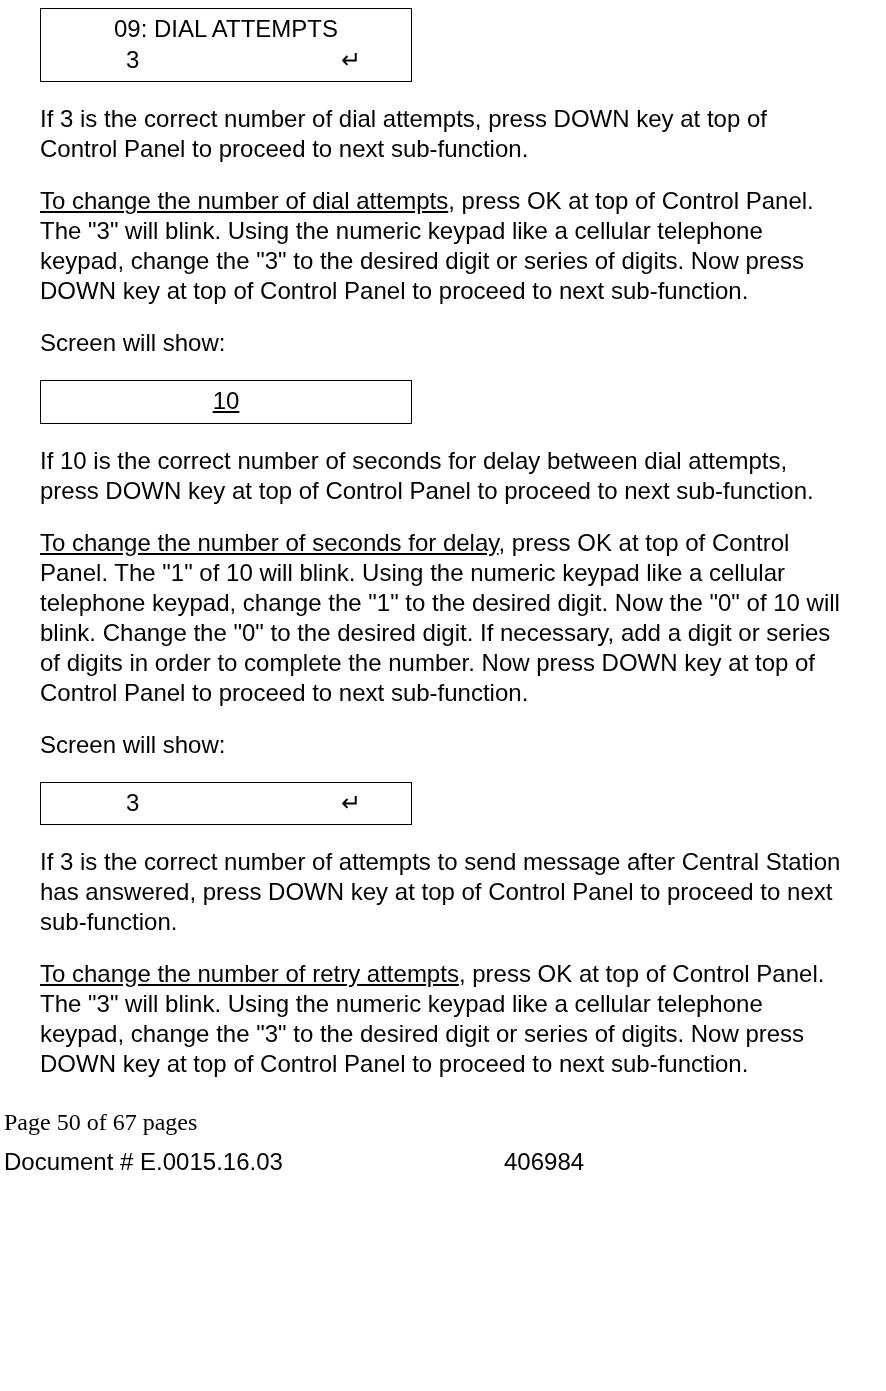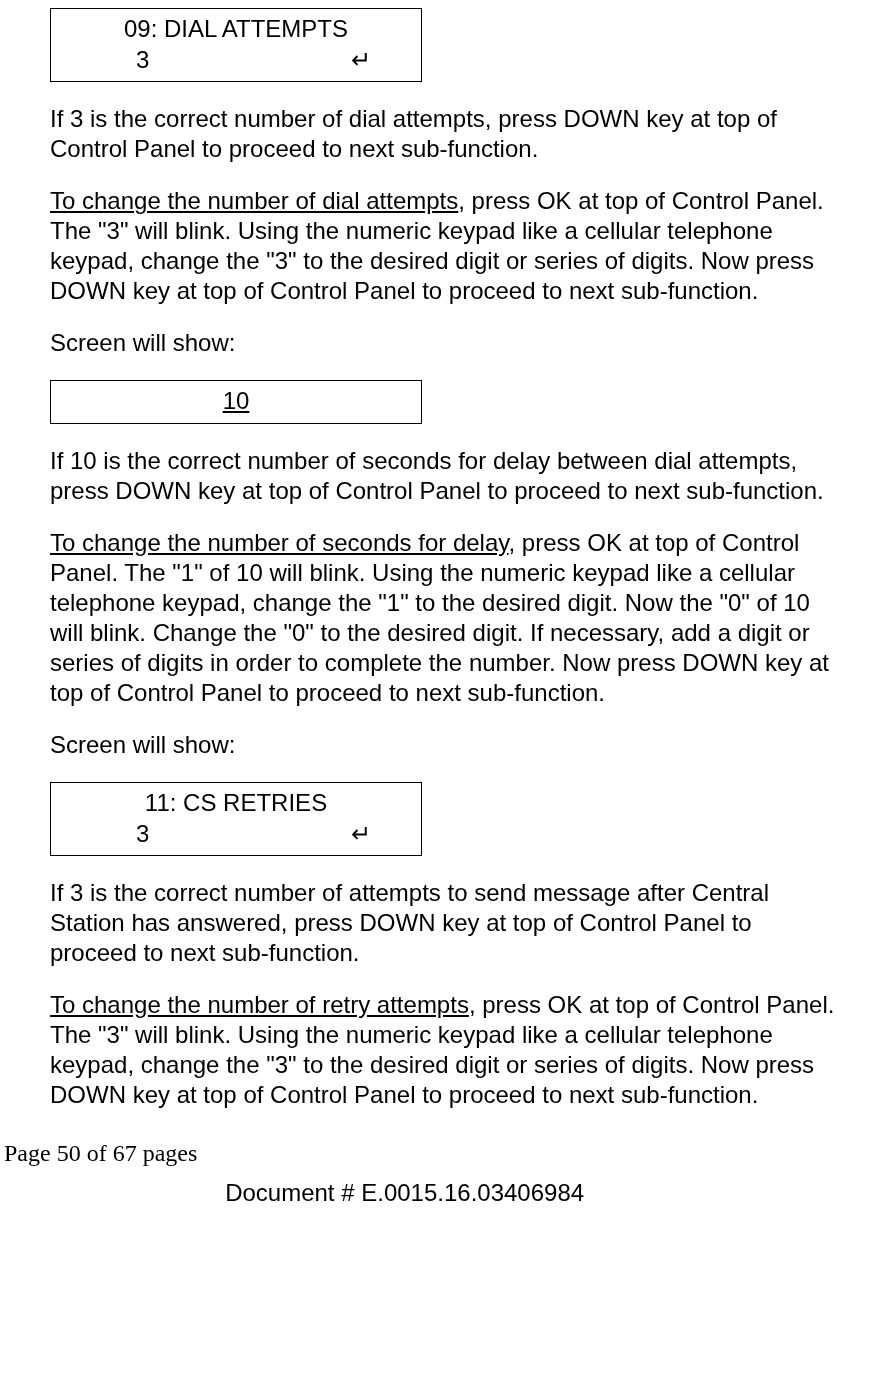--- a/index.html
+++ b/index.html
@@ -4,21 +4,21 @@
   <style>
     body {
       font-family: Arial, Helvetica, sans-serif;
       font-size: 24px;
       margin: 0;
       padding: 0;
       width: 886px;
       color: #000;
     }
     .content {
-      padding: 0 50px;
+      padding: 0 40px;
     }
     .screen-box {
       border: 1px solid #000;
       width: 370px;
       margin: 8px 0 20px 0;
       padding: 4px 0 6px 0;
       text-align: center;
       line-height: 1.3;
     }
     .screen-line1 {
@@ -54,21 +54,20 @@
     }
     .footer-page {
       font-family: 'Times New Roman', Times, serif;
       font-size: 24px;
       margin: 30px 0 0 4px;
     }
     .footer-doc {
       display: flex;
       font-size: 24px;
       margin: 12px 0 0 4px;
-      text-align: right;
     }
     .footer-docnum {
       width: 500px;
     }
   </style>
 </head>
 <body>
 
 <div class="content">
 
@@ -95,21 +94,20 @@
     </span>
   </div>
 
   <div class="para">If 10 is the correct number of seconds for delay between dial attempts, press DOWN key at top of Control Panel to proceed to next sub-function.</div>
 
   <div class="para"><span class="u">To change the number of seconds for delay</span><span>, press OK at top of Control Panel. The "1" of 10 will blink. Using the numeric keypad like a cellular telephone keypad, change the "1" to the desired digit. Now the "0" of 10 will blink. Change the "0" to the desired digit. If necessary, add a digit or series of digits in order to complete the number. Now press DOWN key at top of Control Panel to proceed to next sub-function.</span></div>
 
   <div class="para">Screen will show:</div>
 
   <div class="screen-box">
-    <span class="screen-line1">11: CS RETRIES</span>
     <span class="screen-line2">
       <span class="screen-value-row">
         <span class="screen-value-left">3</span>
         <span>&nbsp;</span>
         <span class="screen-symbol-right">↵</span>
       </span>
     </span>
   </div>
 
   <div class="para">If 3 is the correct number of attempts to send message after Central Station has answered, press DOWN key at top of Control Panel to proceed to next sub-function.</div>

